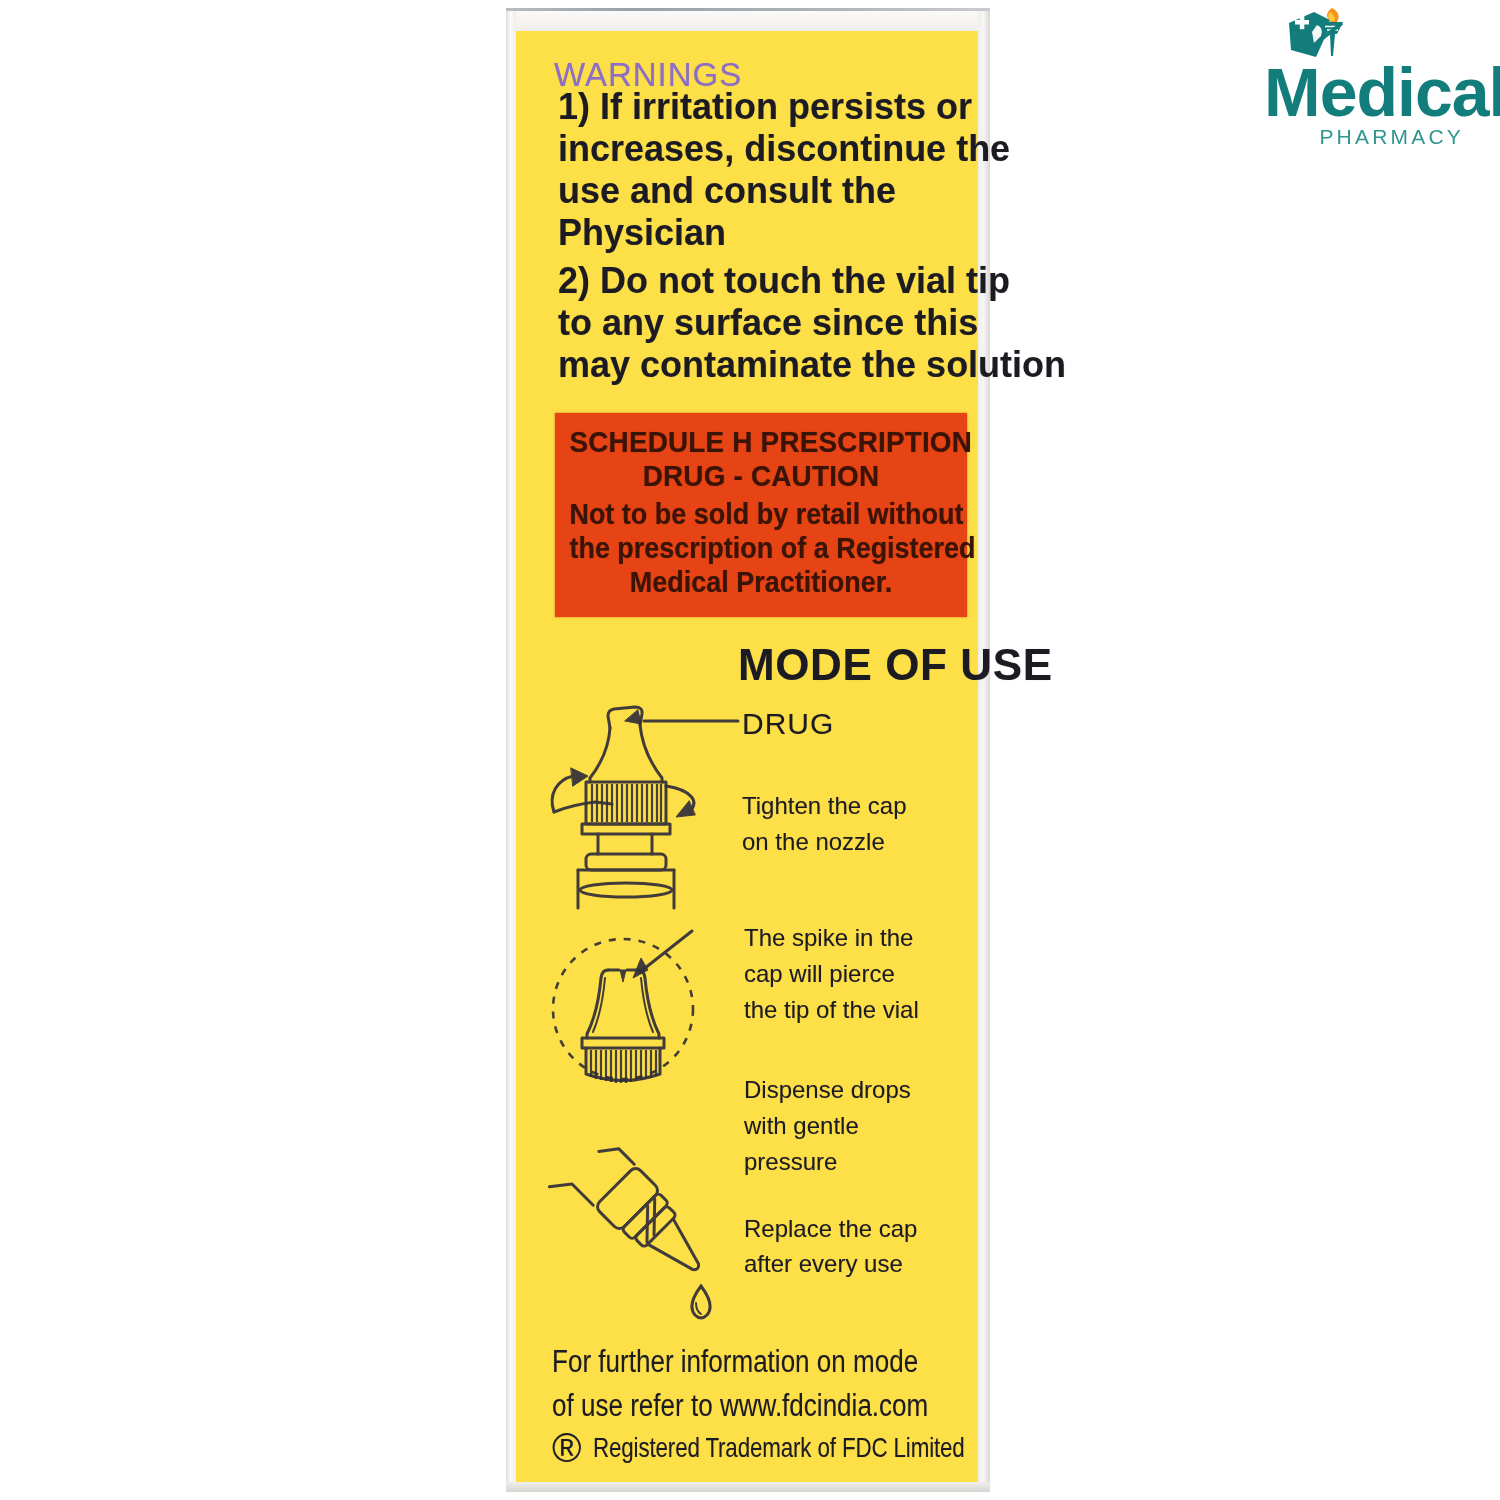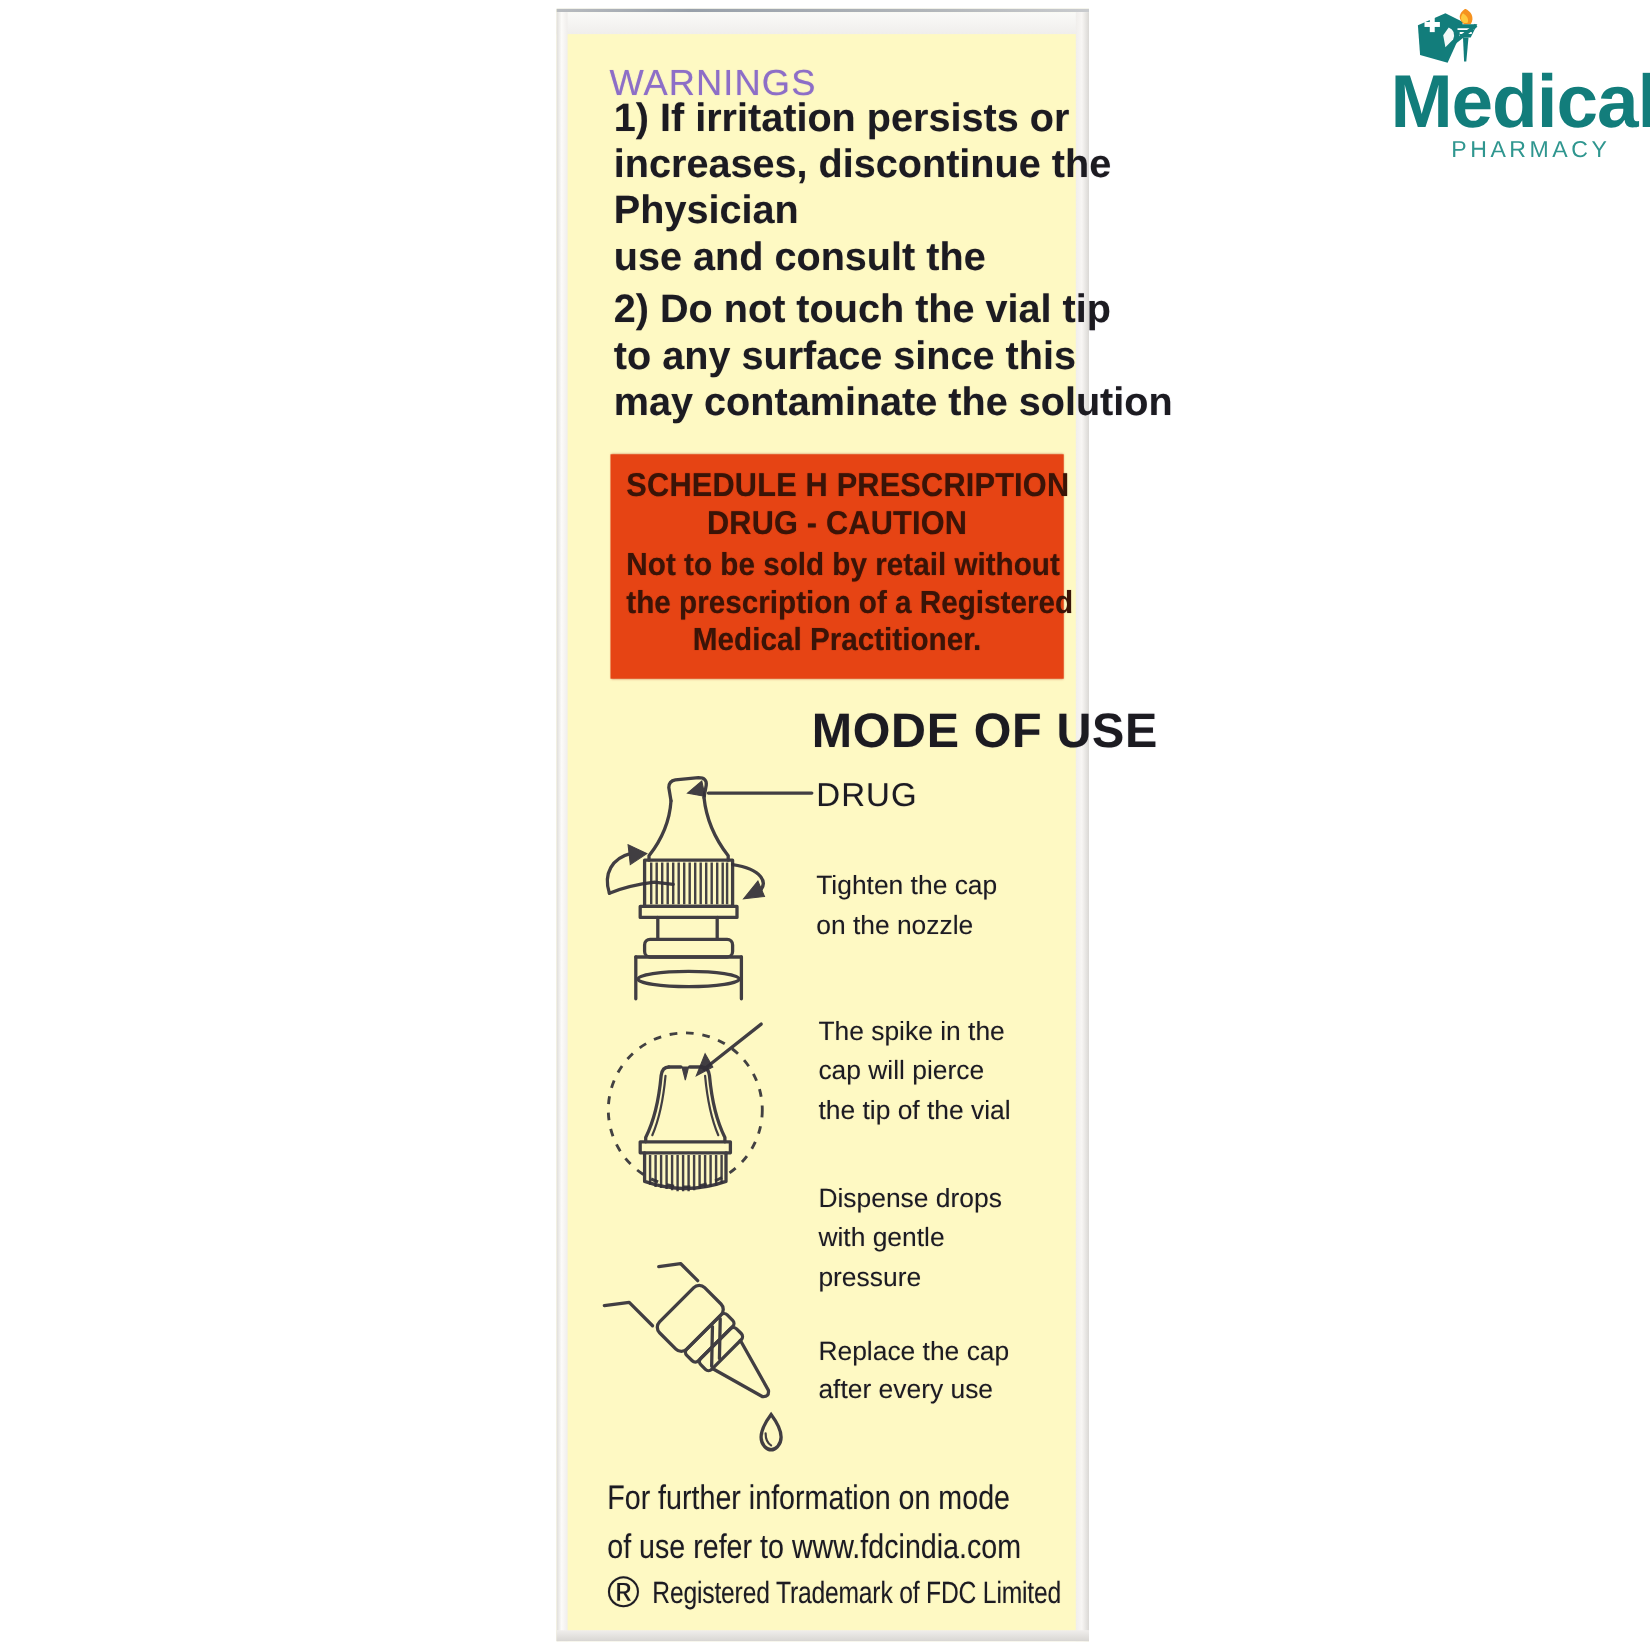--- a/index.html
+++ b/index.html
@@ -5,21 +5,21 @@
   html,body{margin:0;padding:0;}
   body{
     width:1500px;height:1500px;position:relative;background:#ffffff;
     font-family:"Liberation Sans", sans-serif;overflow:hidden;
   }
   .photo{position:absolute;inset:0;background:#ffffff;}
 
   
   .panel{
     position:absolute;left:506px;top:8px;width:484px;height:1484px;
-    background:#fef9c3;color:#1c1b21;
+    background:#fde047;color:#1c1b21;
     text-shadow:0 0 1px rgba(60,50,90,.30);
   }
   .edge{position:absolute;}
   .edge-top{left:0;right:0;top:0;height:3px;
     background:linear-gradient(90deg,#b9bcc0,#98a0aa 25%,#b2b6ba 70%,#c9cbce);}
   .edge-top-bevel{left:0;right:0;top:3px;height:20px;
     background:linear-gradient(180deg,#fafaf8,#f0eeec);}
   .edge-left{left:0;top:3px;bottom:0;width:10px;
     background:linear-gradient(90deg,#dfddda,#fcfbf9 45%,#f4f2f0 82%,#f0eeec);}
   .edge-right{right:0;top:3px;bottom:0;width:12px;
@@ -82,22 +82,22 @@
     <div class="edge edge-top"></div>
     <div class="edge edge-top-bevel"></div>
     <div class="edge edge-left"></div>
     <div class="edge edge-right"></div>
     <div class="edge edge-bottom"></div>
 
     <div class="abs warn-heading">WARNINGS</div>
     <div class="abs warn-para warn-p1">
       <div class="line">1) If irritation persists or</div>
       <div class="line">increases, discontinue the</div>
+      <div class="line">use and consult the</div>
       <div class="line">Physician</div>
-      <div class="line">use and consult the</div>
     </div>
     <div class="abs warn-para warn-p2">
       <div class="line">2) Do not touch the vial tip</div>
       <div class="line">to any surface since this</div>
       <div class="line">may contaminate the solution</div>
     </div>
 
     <div class="abs schedule">
       <div class="schedule-inner">
         <div class="schedule-title">

